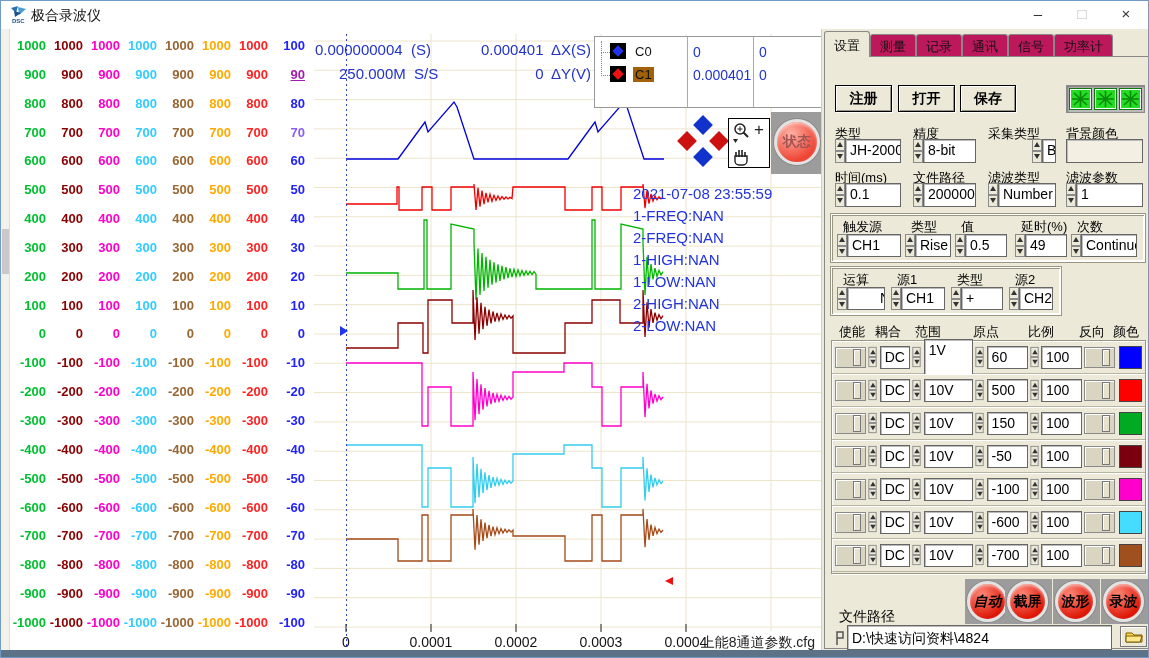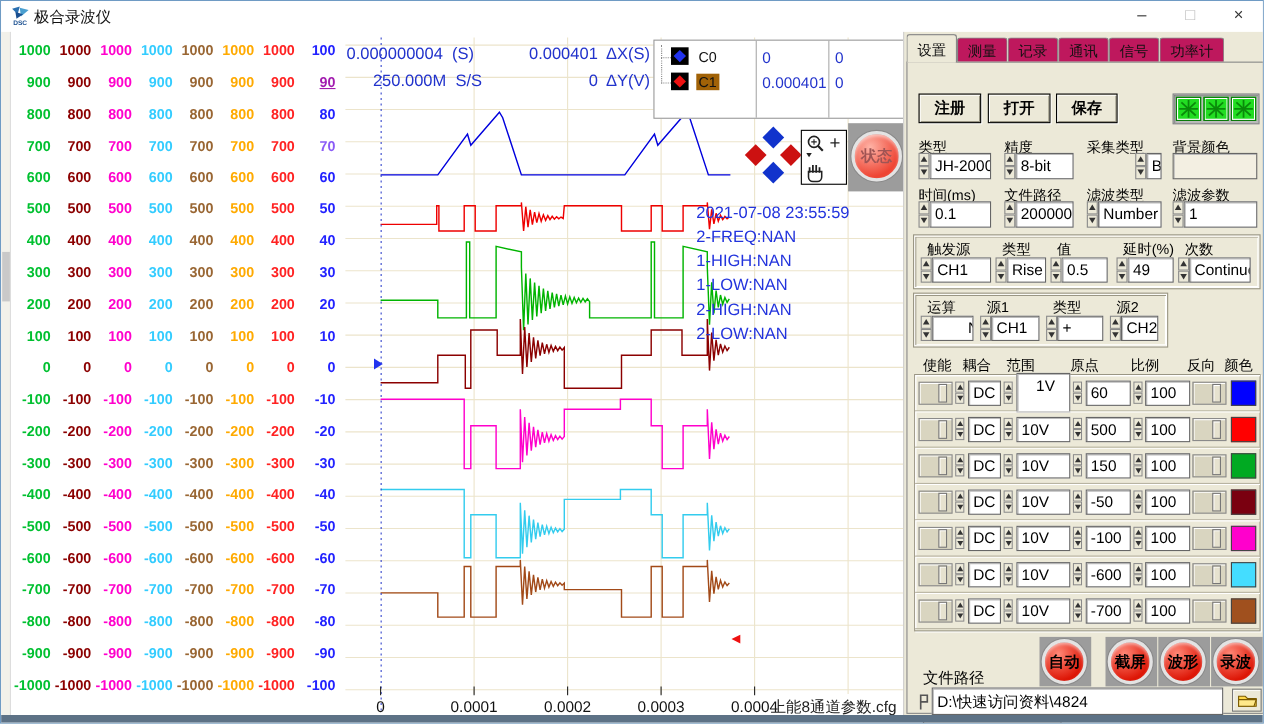--- a/index.html
+++ b/index.html
@@ -391,20 +391,21 @@
       <path d="M2 9 h12 v5 a4 4 0 0 1 -4 4 h-4 a4 4 0 0 1 -4 -4 z" fill="none" stroke="#222" stroke-width="1.4"></path>
     </svg>
   </div>
 
   <div id="status-wrap">
     <div id="status-btn" class="round-btn">状态</div>
   </div>
 
   <div id="annot">
       <div>2021-07-08 23:55:59</div>
+      <div>1-FREQ:NAN</div>
       <div>2-FREQ:NAN</div>
       <div>1-HIGH:NAN</div>
       <div>1-LOW:NAN</div>
       <div>2-HIGH:NAN</div>
       <div>2-LOW:NAN</div>
     </div>
 
   <div id="xlabels">
       <div class="xtick-label" style="left: 310px;">0</div>
       <div class="xtick-label" style="left: 395px;">0.0001</div>
@@ -595,21 +596,21 @@
             </div>
             <div class="spin chan-spin" style="height: 22px;">
               <b class="up"></b>
               <b class="down"></b>
             </div>
             <div class="vbox" style="width: 32px; height: 23px;">DC</div>
             <div class="spin chan-spin" style="height: 22px;">
               <b class="up"></b>
               <b class="down"></b>
             </div>
-            <div class="vbox" style="width: 52px; height: 36px; text-align: center;">1V</div>
+            <div class="vbox" style="width: 52px; height: 36px;">1V</div>
             <div class="spin chan-spin" style="height: 22px;">
               <b class="up"></b>
               <b class="down"></b>
             </div>
             <div class="vbox" style="width: 43px; height: 23px;">60</div>
             <div class="spin chan-spin" style="height: 22px;">
               <b class="up"></b>
               <b class="down"></b>
             </div>
             <div class="vbox" style="width: 43px; height: 23px;">100</div>
@@ -786,21 +787,21 @@
               <b class="up"></b>
               <b class="down"></b>
             </div>
             <div class="vbox" style="width: 43px; height: 23px;">100</div>
             <div class="toggle">
               <i></i>
             </div>
             <div class="swatch" style="background: rgb(160, 80, 30);"></div>
           </div>
         </div>
-        <div class="action-wrap" style="left: 120px;">
+        <div class="action-wrap" style="left: 140px; font-style: italic;">
           <div class="action-btn round-btn">自动</div>
         </div>
         <div class="action-wrap" style="left: 180px;">
           <div class="action-btn round-btn">截屏</div>
         </div>
         <div class="action-wrap" style="left: 228px;">
           <div class="action-btn round-btn">波形</div>
         </div>
         <div class="action-wrap" style="left: 276px;">
           <div class="action-btn round-btn">录波</div>

